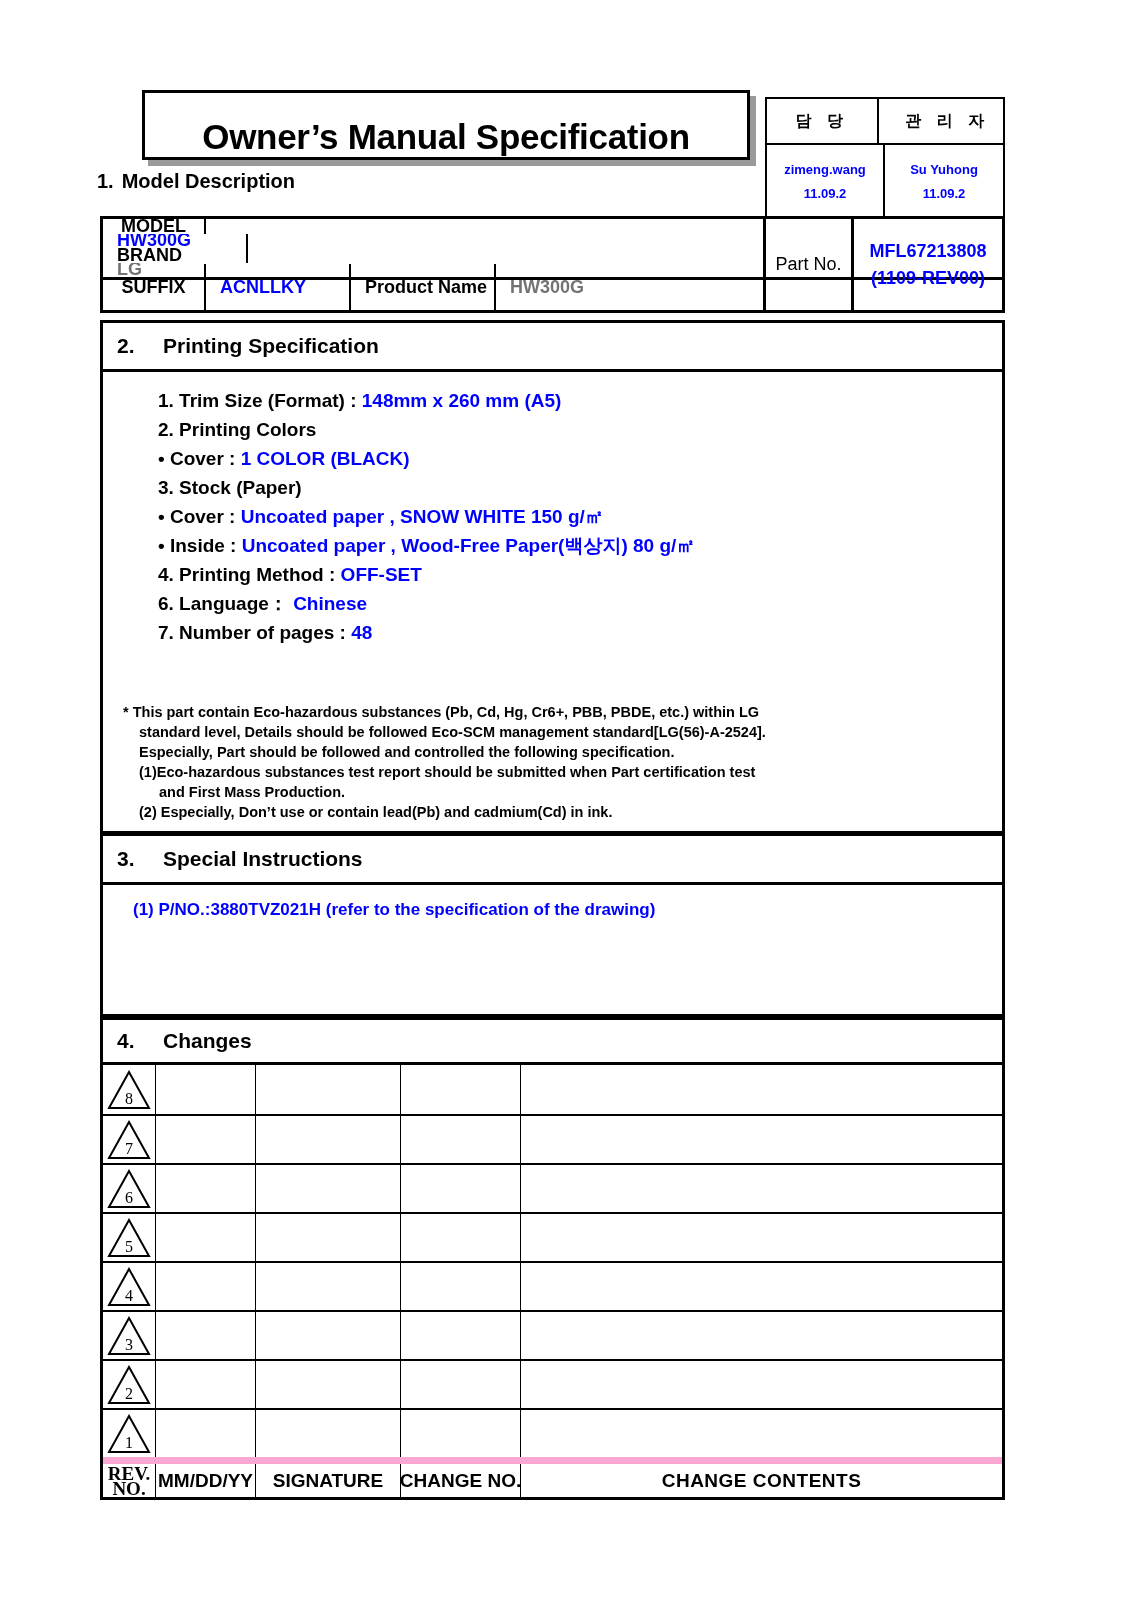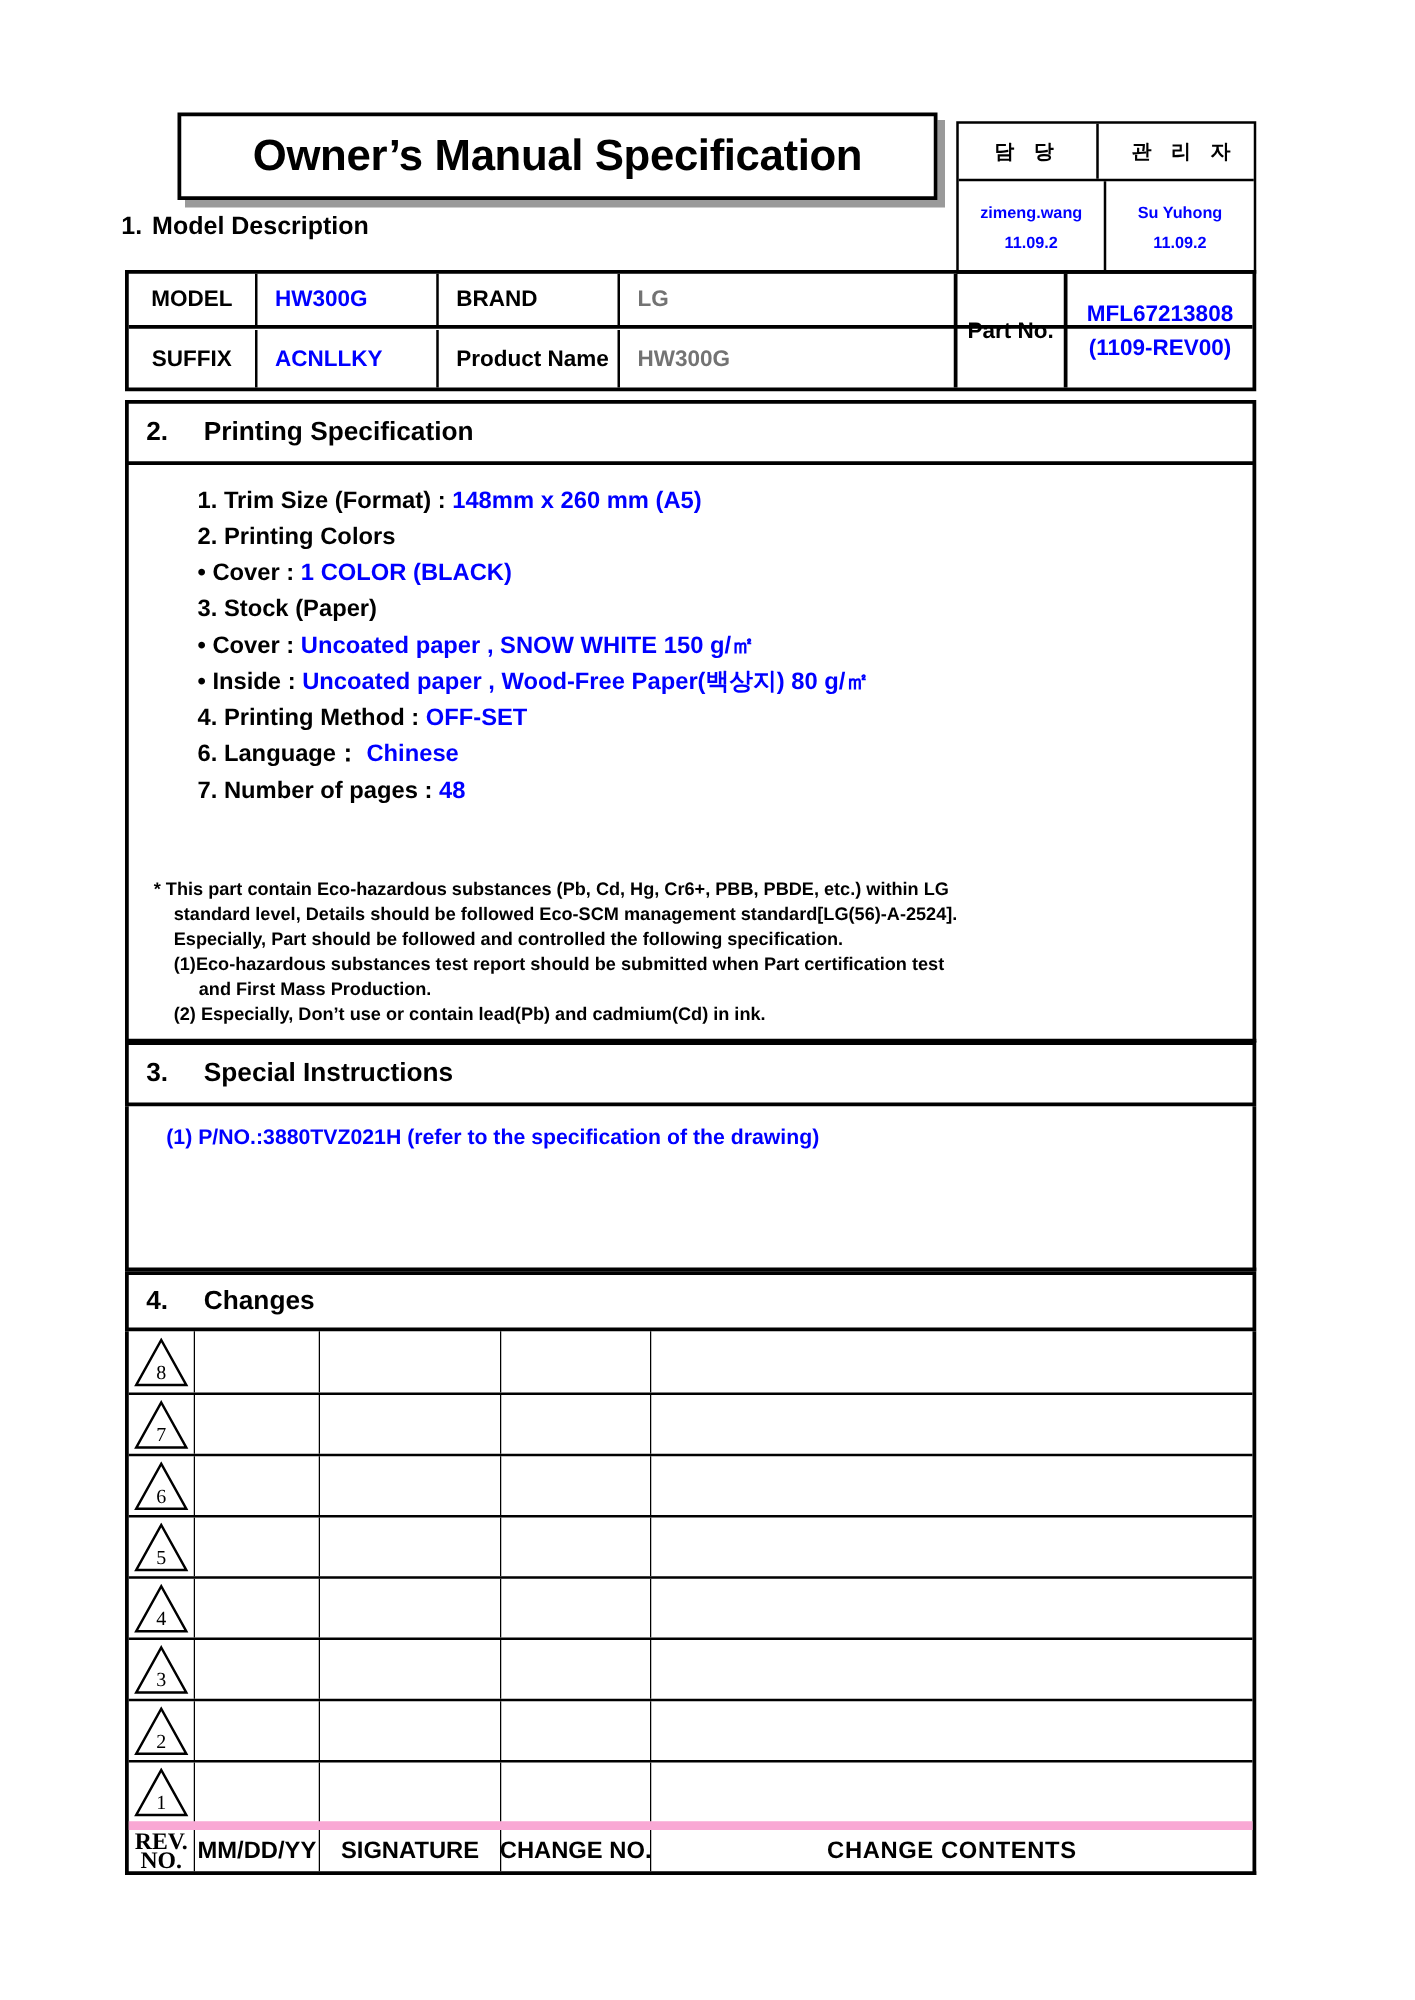--- a/index.html
+++ b/index.html
@@ -24,21 +24,21 @@
     width: 608px; height: 70px;
     background: #9a9a9a;
   }
   .title-box {
     position: absolute;
     left: 142px; top: 90px;
     width: 608px; height: 70px;
     background: #ffffff;
     border: 3px solid #000000;
     display: flex;
-    align-items: center;
+    align-items: flex-end;
     justify-content: center;
   }
   .title-text {
     font-size: 35px;
     font-weight: bold;
     letter-spacing: -0.3px;
     white-space: nowrap;
   }
 
   
@@ -93,21 +93,21 @@
   .model-table {
     position: absolute;
     left: 100px; top: 216px;
     width: 905px; height: 97px;
     border: 3px solid #000000;
   }
   .mt-row {
     position: absolute; left: 0; width: 100%;
     display: flex;
   }
-  .mt-row.r1 { top: 0; height: 44px; border-bottom: 3px solid #000000; }
+  .mt-row.r1 { top: 0; height: 61px; border-bottom: 3px solid #000000; flex-direction: column; }
   .mt-row.r2 { top: 45px; height: 46px; }
   .mt-cell {
     display: flex; align-items: center;
     padding-left: 14px;
     font-size: 18px;
     font-weight: bold;
     overflow: hidden;
     white-space: nowrap;
   }
   .bd-r { border-right: 2px solid #000000; }
@@ -115,21 +115,21 @@
   .c-model-value  { width: 145px; color: #0000ff; }
   .c-brand-label  { width: 145px; }
   .c-brand-value  { flex: 1 1 auto; color: #737373; }
 
   .partno-label {
     position: absolute;
     left: 660px; top: 0;
     width: 88px; height: 91px;
     border-left: 3px solid #000000;
     display: flex; align-items: center; justify-content: center;
-    font-size: 18px; font-weight: bold;
+    font-size: 18px; font-weight: normal;
   }
   .partno-value {
     position: absolute;
     left: 748px; top: 0;
     width: 151px; height: 91px;
     border-left: 3px solid #000000;
     display: flex; flex-direction: column;
     align-items: center; justify-content: center;
     font-size: 18px; font-weight: bold;
     color: #0000ff;

